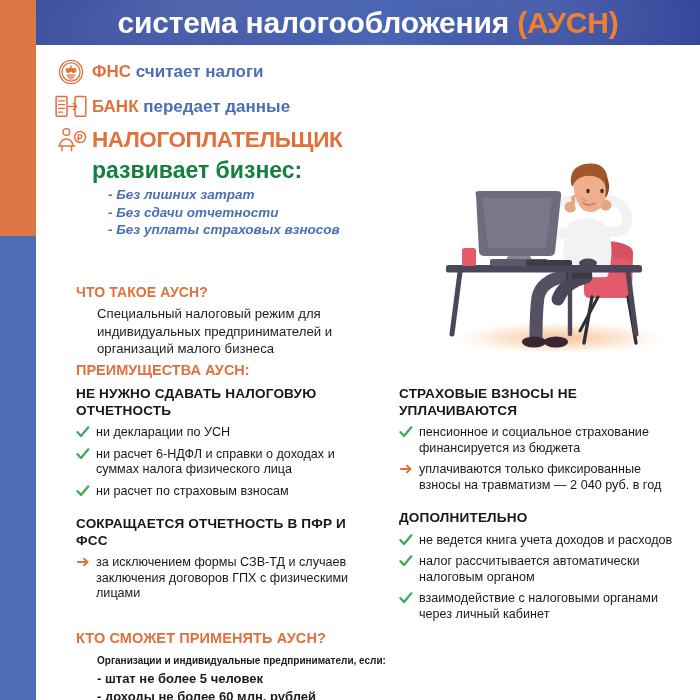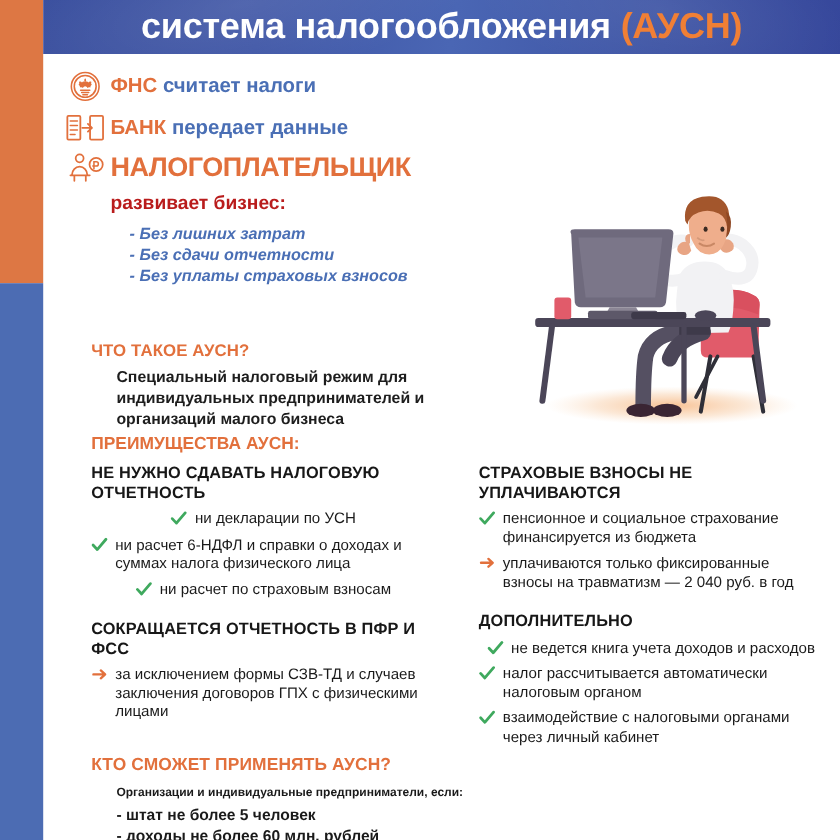--- a/index.html
+++ b/index.html
@@ -39,52 +39,52 @@
   .banner-line .accent{color:#F07F35;}
 
   
   .hero{position:absolute;left:50px;top:58px;width:420px;}
   .hero-row{display:flex;align-items:center;margin-bottom:8px;}
   .hero-ic{width:42px;flex:0 0 42px;display:flex;align-items:center;justify-content:center;}
   .hero-txt{font-size:17px;font-weight:bold;line-height:24px;color:#4A6FB5;white-space:nowrap;}
   .hero-txt .o{color:#E2703C;}
   .hero-row.r3 .hero-txt{font-size:22.5px;letter-spacing:-.4px;}
   .hero-sub{
-    margin-left:42px;font-size:16px;font-weight:bold;color:#b91c1c;
+    margin-left:42px;font-size:23px;font-weight:bold;color:#15803d;
     line-height:24px;margin-top:-3px;
   }
   .hero-list{margin-left:58px;margin-top:4px;}
   .hero-list li{
     list-style:none;font-size:13.5px;font-style:italic;font-weight:bold;
     color:#4A6FB5;line-height:17.5px;white-space:nowrap;
   }
   .hero-list{padding:0;}
 
   
   .sec-h{
     font-size:14px;font-weight:bold;color:#E2703C;letter-spacing:.1px;
     text-transform:uppercase;
   }
-  .body-txt{font-size:13.2px;color:#1d1d1d;line-height:17.5px;font-weight:700;}
+  .body-txt{font-size:13.2px;color:#1d1d1d;line-height:17.5px;font-weight:400;}
 
   
   .whatis{position:absolute;left:76px;top:284px;width:330px;}
   .whatis .sec-h{margin-bottom:5px;}
   .whatis .body-txt{margin-left:21px;}
 
   
   .adv-h{position:absolute;left:76px;top:362px;font-size:14.5px;font-weight:bold;color:#E2703C;}
   .cols{position:absolute;left:76px;top:386px;width:610px;display:flex;gap:36px;}
   .col{width:calc(50% - 11px);}
   .blk{margin-bottom:17px;}
   .blk-h{
     font-size:13.6px;font-weight:bold;color:#171717;line-height:16.5px;
     text-transform:uppercase;letter-spacing:.15px;margin-bottom:6px;
   }
-  .item{display:flex;margin-bottom:6px;justify-content:center;}
+  .item{display:flex;margin-bottom:6px;}
   .mark{flex:0 0 20px;width:20px;padding-top:1px;}
   .item-txt{font-size:12.6px;color:#1a1a1a;line-height:15.5px;font-weight:500;}
 
   svg.chk{display:block;width:14px;height:12px;}
   svg.arw{display:block;width:15px;height:12px;}
 
   
   .who{position:absolute;left:76px;top:630px;width:520px;}
   .who .sec-h{font-size:14.5px;margin-bottom:6px;}
   .who-sub{

